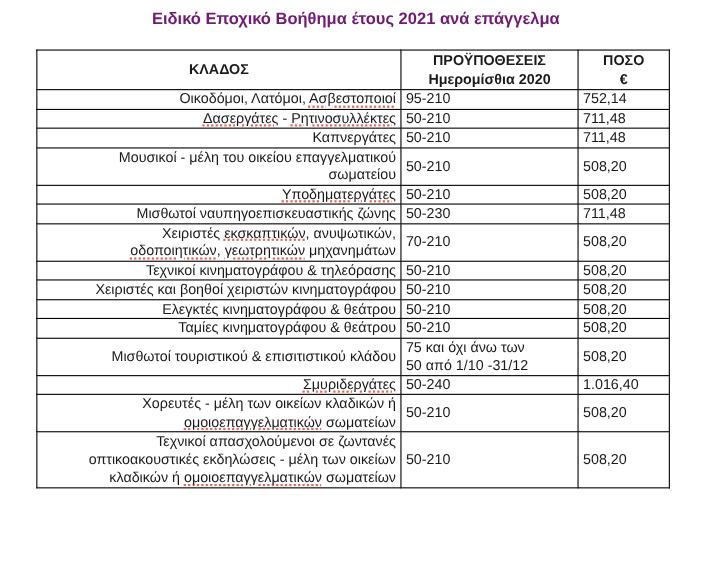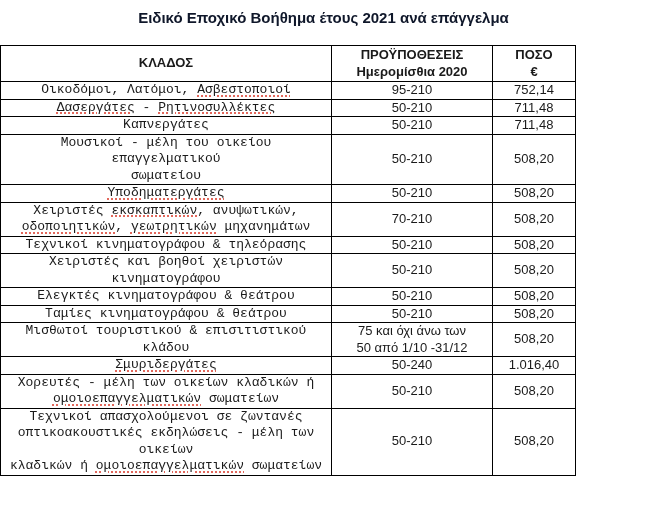--- a/index.html
+++ b/index.html
@@ -13,53 +13,52 @@
     font-family: "Liberation Sans", sans-serif;
     color: #1a1a1a;
     overflow: hidden;
   }
   .page-title {
     font-size: 15px;
     font-weight: bold;
     text-align: center;
     margin: 9px 20px 18px 20px;
     line-height: 18px;
-    color: #0f172a;
+    color: #701a75;
   }
   table.benefits {
     border-collapse: collapse;
     table-layout: fixed;
     width: 575px;
+    margin-left: 33px;
     background: #ffffff;
   }
   table.benefits col.c1 { width: 331px; }
   table.benefits col.c2 { width: 161px; }
   table.benefits col.c3 { width: 83px; }
   table.benefits th,
   table.benefits td {
     border: 1px solid #000000;
     font-size: 13px;
     line-height: 16.5px;
     vertical-align: middle;
     padding: 0 4px;
     overflow: hidden;
   }
   table.benefits th {
     font-weight: bold;
     text-align: center;
     padding: 1px 2px;
   }
   td.klados-cell {
-    text-align: center;
+    text-align: right;
     white-space: pre-line;
-    font-family: Liberation Mono, monospace;
   }
   td.wage-days-cell,
   td.amount-cell {
-    text-align: center;
     white-space: pre-line;
   }
   .misspelled {
     text-decoration-line: underline;
     text-decoration-style: dotted;
     text-decoration-color: #e2685c;
     text-decoration-thickness: 2px;
     text-underline-offset: 2px;
   }
 </style>
@@ -110,20 +109,25 @@
 σωματείου</td>
         <td class="wage-days-cell">50-210</td>
         <td class="amount-cell">508,20</td>
       </tr>
       <tr>
         <td class="klados-cell"><span class="misspelled">Υποδηματεργάτες</span></td>
         <td class="wage-days-cell">50-210</td>
         <td class="amount-cell">508,20</td>
       </tr>
       <tr>
+        <td class="klados-cell">Μισθωτοί ναυπηγοεπισκευαστικής ζώνης</td>
+        <td class="wage-days-cell">50-230</td>
+        <td class="amount-cell">711,48</td>
+      </tr>
+      <tr>
         <td class="klados-cell">Χειριστές <span class="misspelled">εκσκαπτικών</span>, ανυψωτικών,
 <span class="misspelled">οδοποιητικών</span>, <span class="misspelled">γεωτρητικών</span> μηχανημάτων</td>
         <td class="wage-days-cell">70-210</td>
         <td class="amount-cell">508,20</td>
       </tr>
       <tr>
         <td class="klados-cell">Τεχνικοί κινηματογράφου &amp; τηλεόρασης</td>
         <td class="wage-days-cell">50-210</td>
         <td class="amount-cell">508,20</td>
       </tr>

